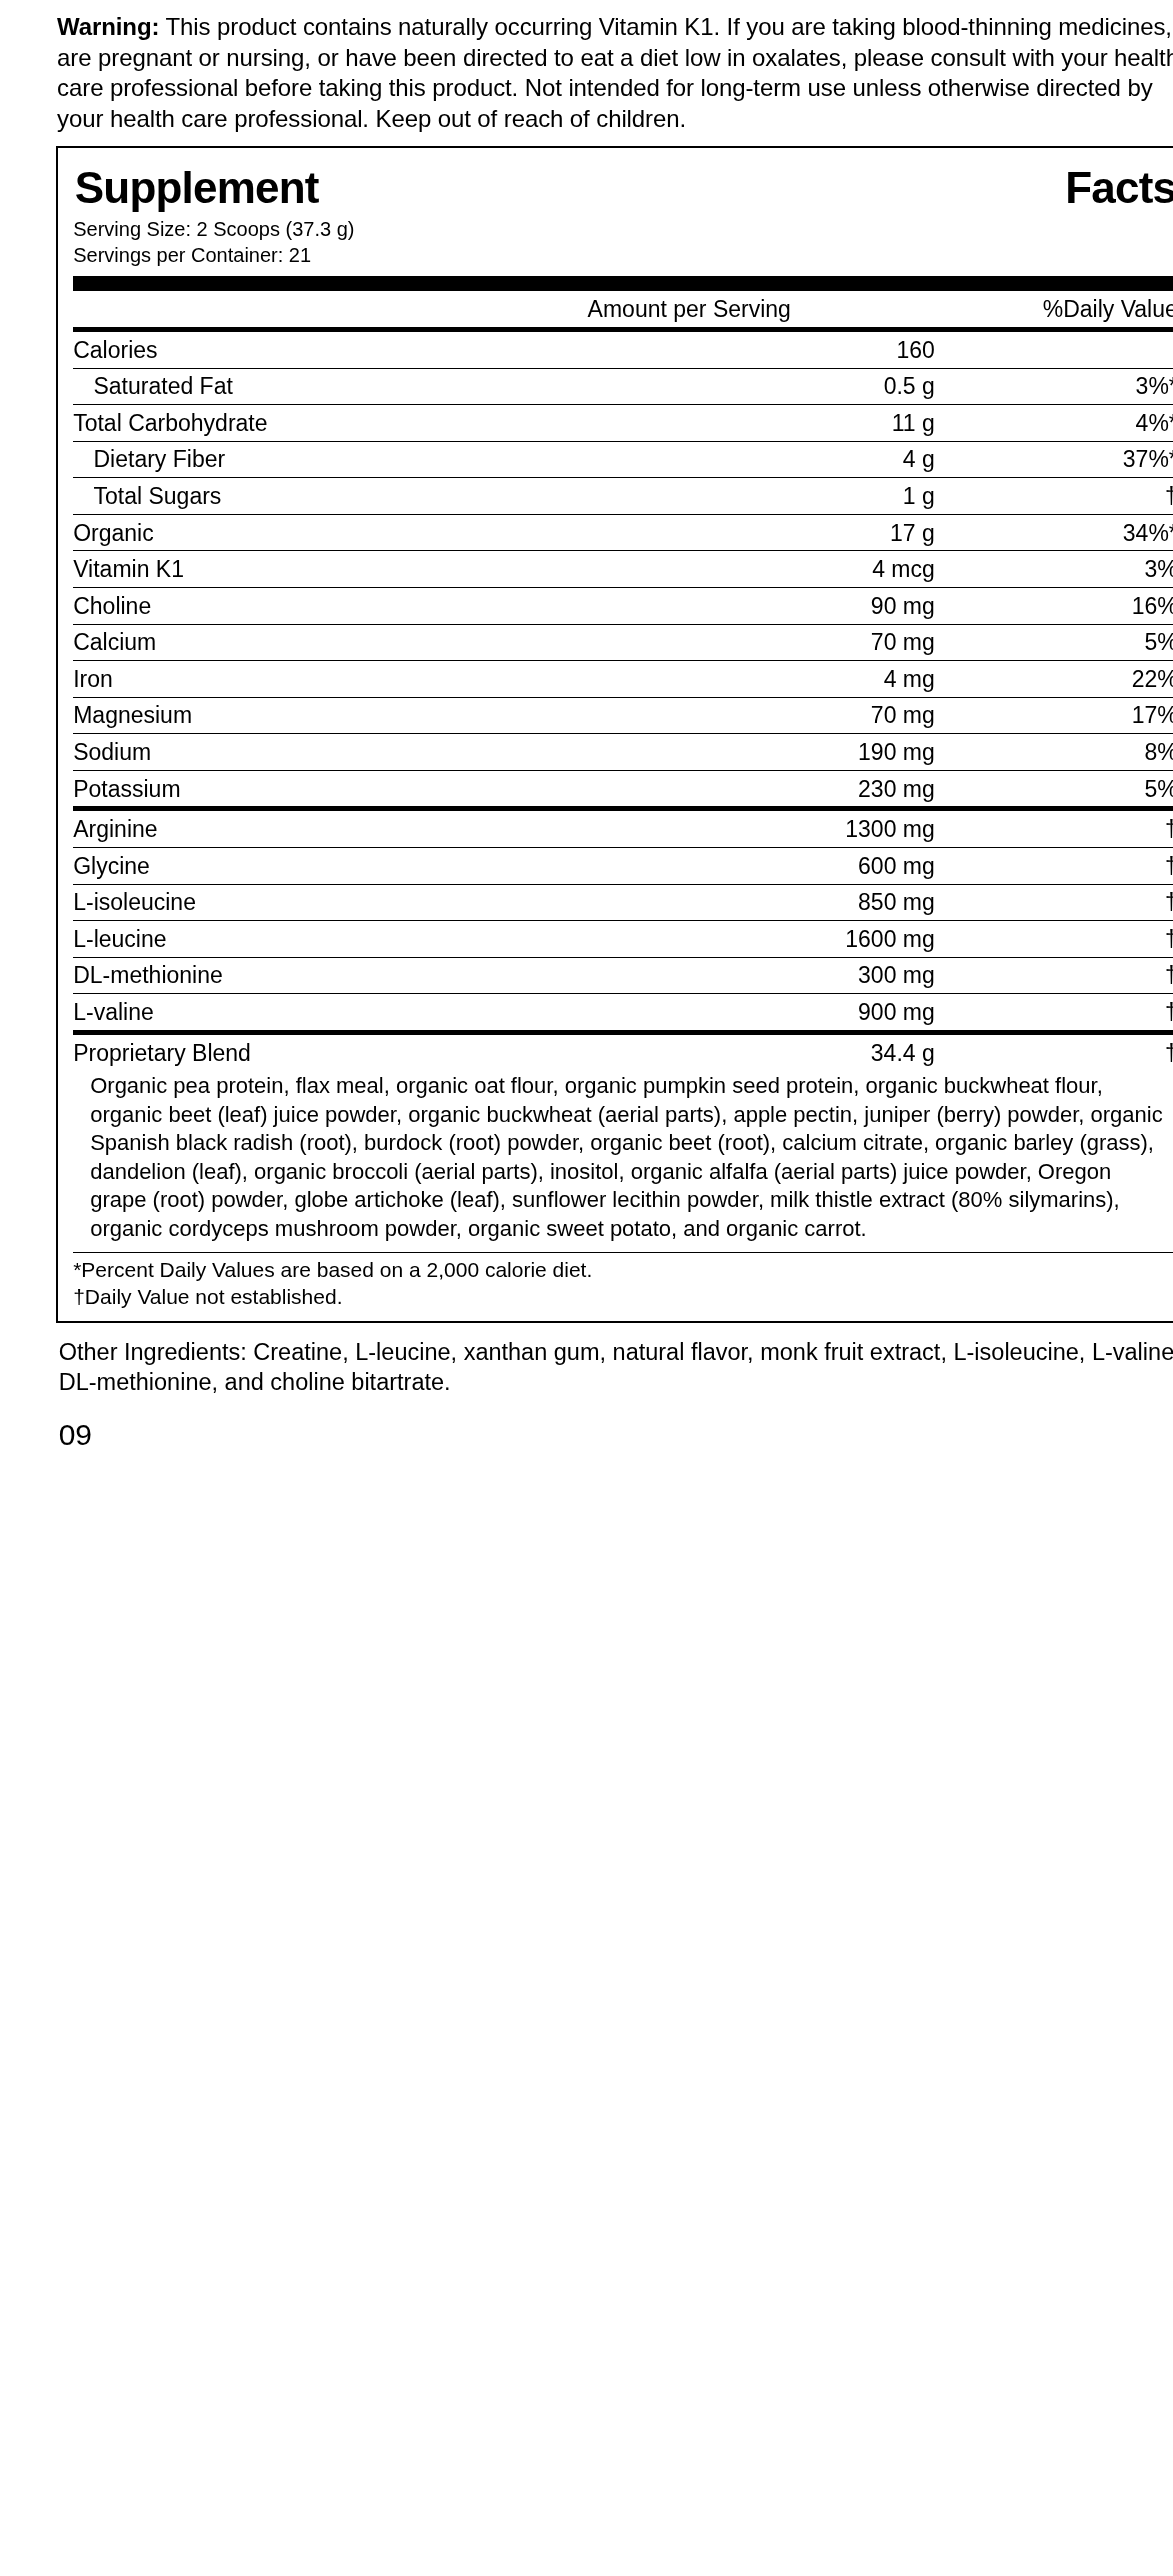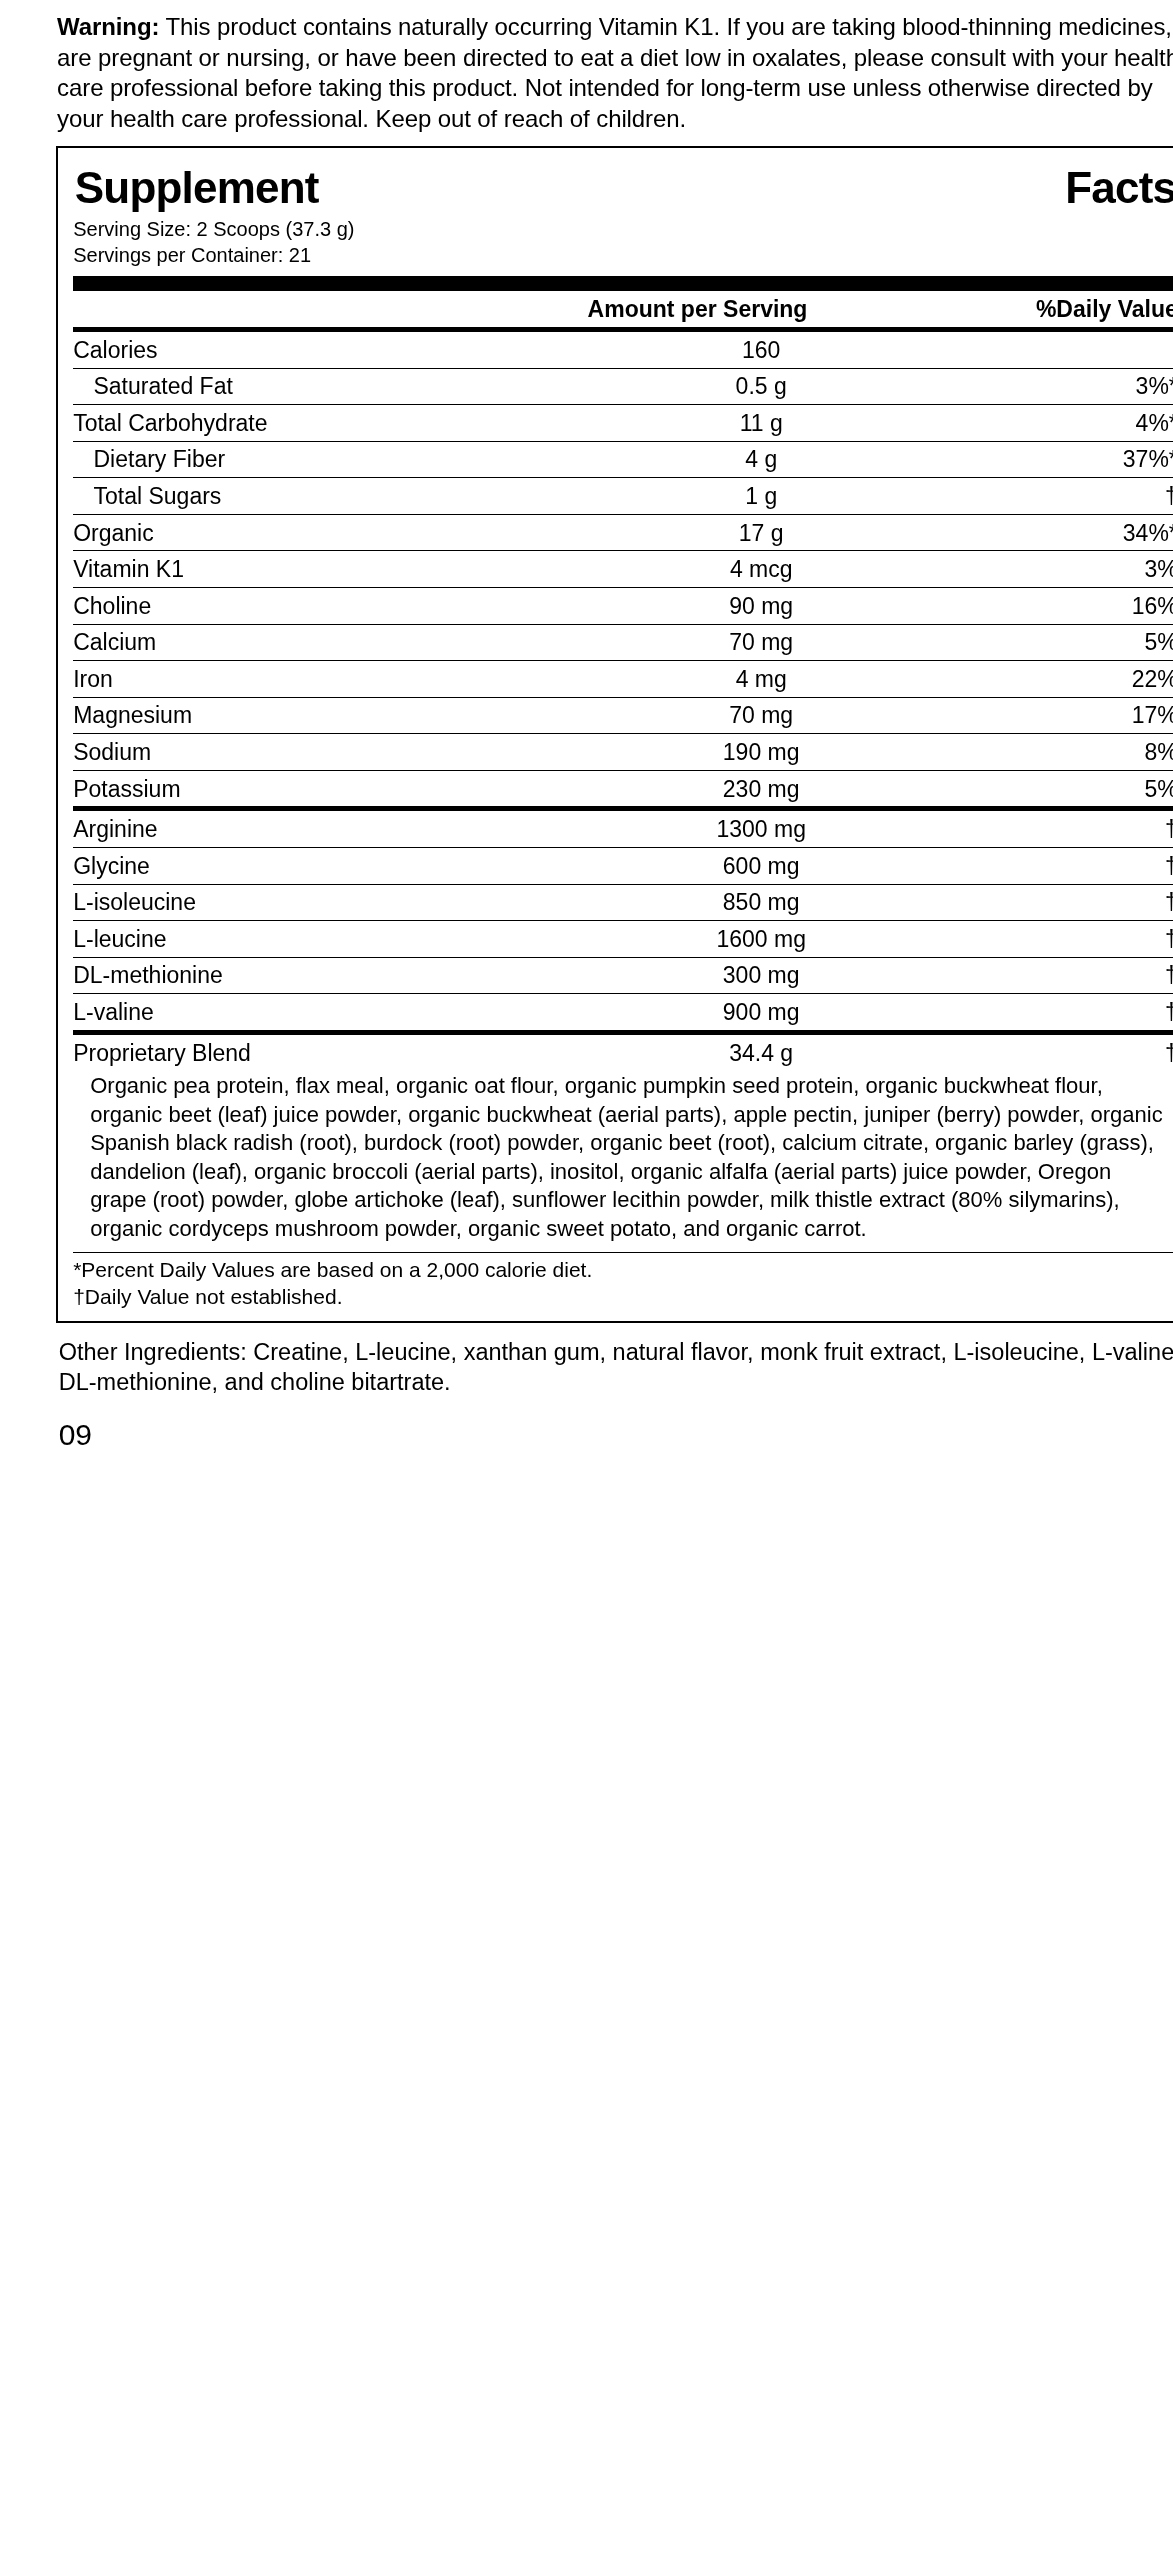--- a/index.html
+++ b/index.html
@@ -66,25 +66,25 @@
   table.facts {
     width: 100%;
     border-collapse: collapse;
     font-size: 23px;
   }
   table.facts td {
     padding: 4.7px 0 3.9px 0;
     vertical-align: baseline;
   }
   .col-name { text-align: left; width: 46%; }
-  .col-amt  { text-align: center; width: 32%; padding-left: 6.3px !important; }
+  .col-amt  { text-align: right; width: 32%; padding-left: 6.3px !important; }
   .col-dv   { text-align: right; width: 22%; }
 
   .hdr td {
-    font-weight: bold;
+    font-weight: normal;
     padding: 4.7px 0 6.3px 0;
   }
   .hdr .col-amt { text-align: left; padding-left: 6.3px !important;}
 
   tr.line-top > td {
     border-top: 1.6px solid #000;
   }
   tr.line-top-mid > td {
     border-top: 5.5px solid #000;
   }

